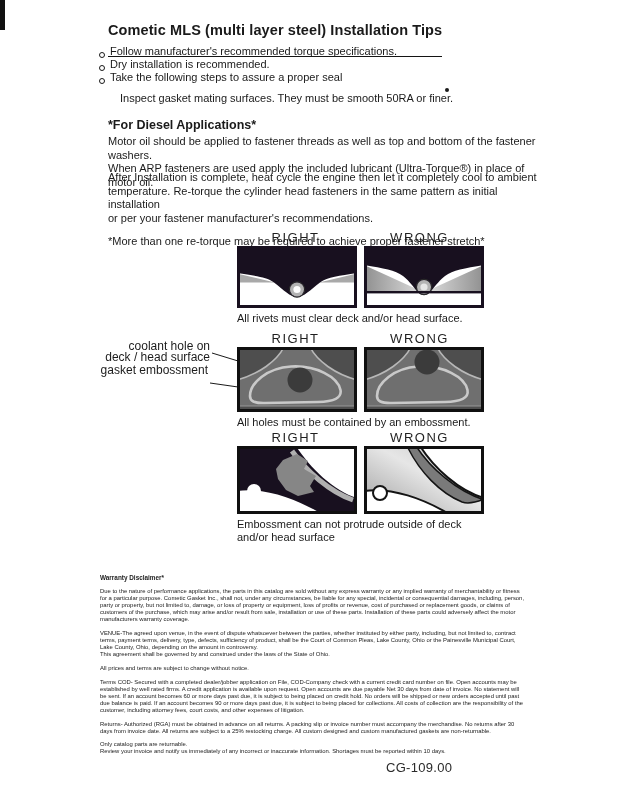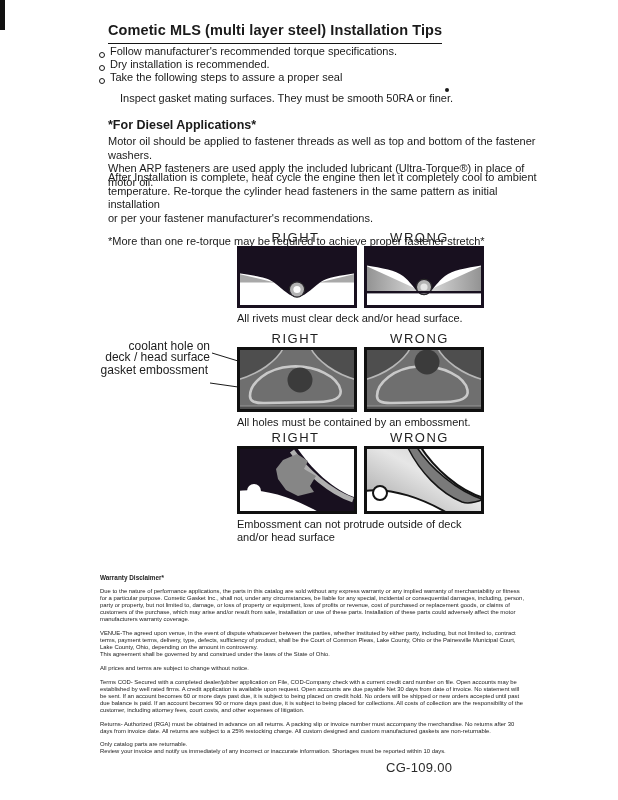--- a/index.html
+++ b/index.html
@@ -2,21 +2,21 @@
 <html><head>
 <meta charset="utf-8">
 <style>
   html,body{margin:0;padding:0;background:#ffffff;}
   #page{position:relative;width:618px;height:800px;background:#ffffff;overflow:hidden;
         font-family:"Liberation Sans","DejaVu Sans",sans-serif;color:#1a1a1a;}
   .abs{position:absolute;}
 
   
   .doc-title{font-size:14.5px;font-weight:bold;letter-spacing:.1px;
-             border-bottom:1.5px solid #141414;padding-bottom:5px;display:inline-block;}
+             border-bottom:1.5px solid #141414;padding-bottom:18px;display:inline-block;}
 
   
   .tips{font-size:11px;line-height:13px;}
   .tip-row{display:flex;align-items:flex-end;}
   .tip-row.sub{margin-left:21px;flex-direction:column;}
   .marker-open{width:4px;height:4px;border:1px solid #1a1a1a;border-radius:50%;
                margin:3.5px 5px 0 0;flex:none;}
   .marker-solid{width:4px;height:4px;background:#1a1a1a;border-radius:50%;
                 margin:3.5px 4px 0 0;flex:none;}
 

